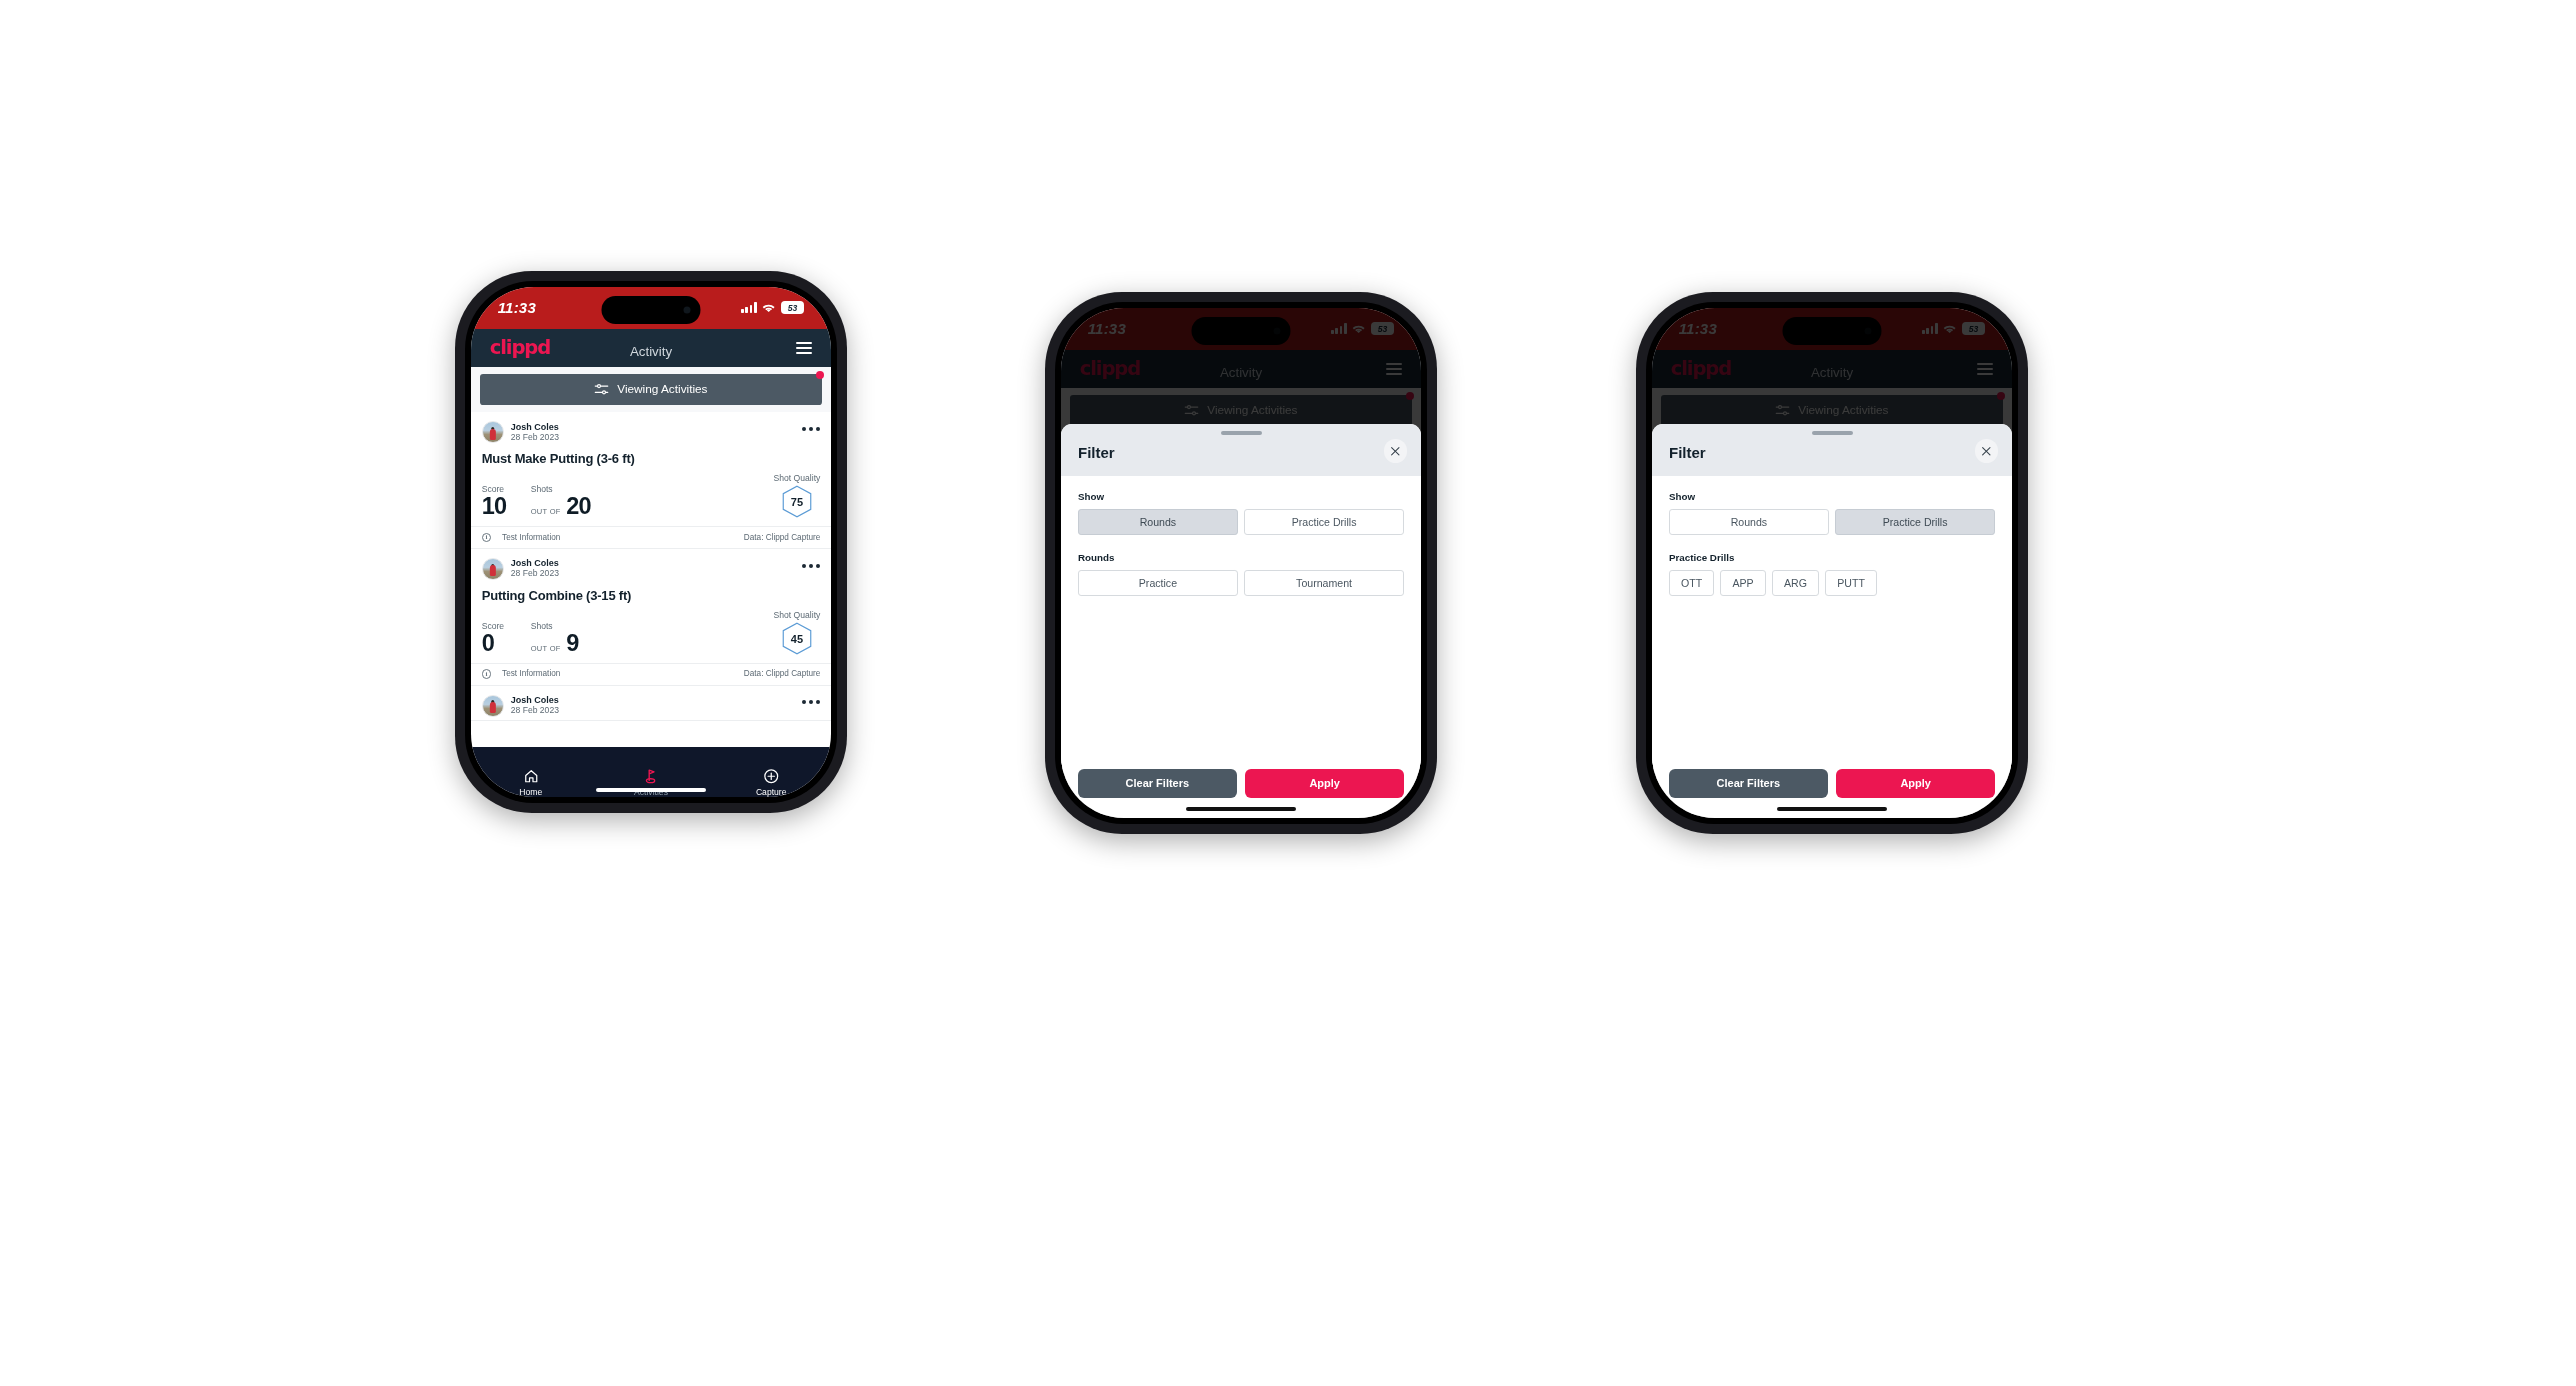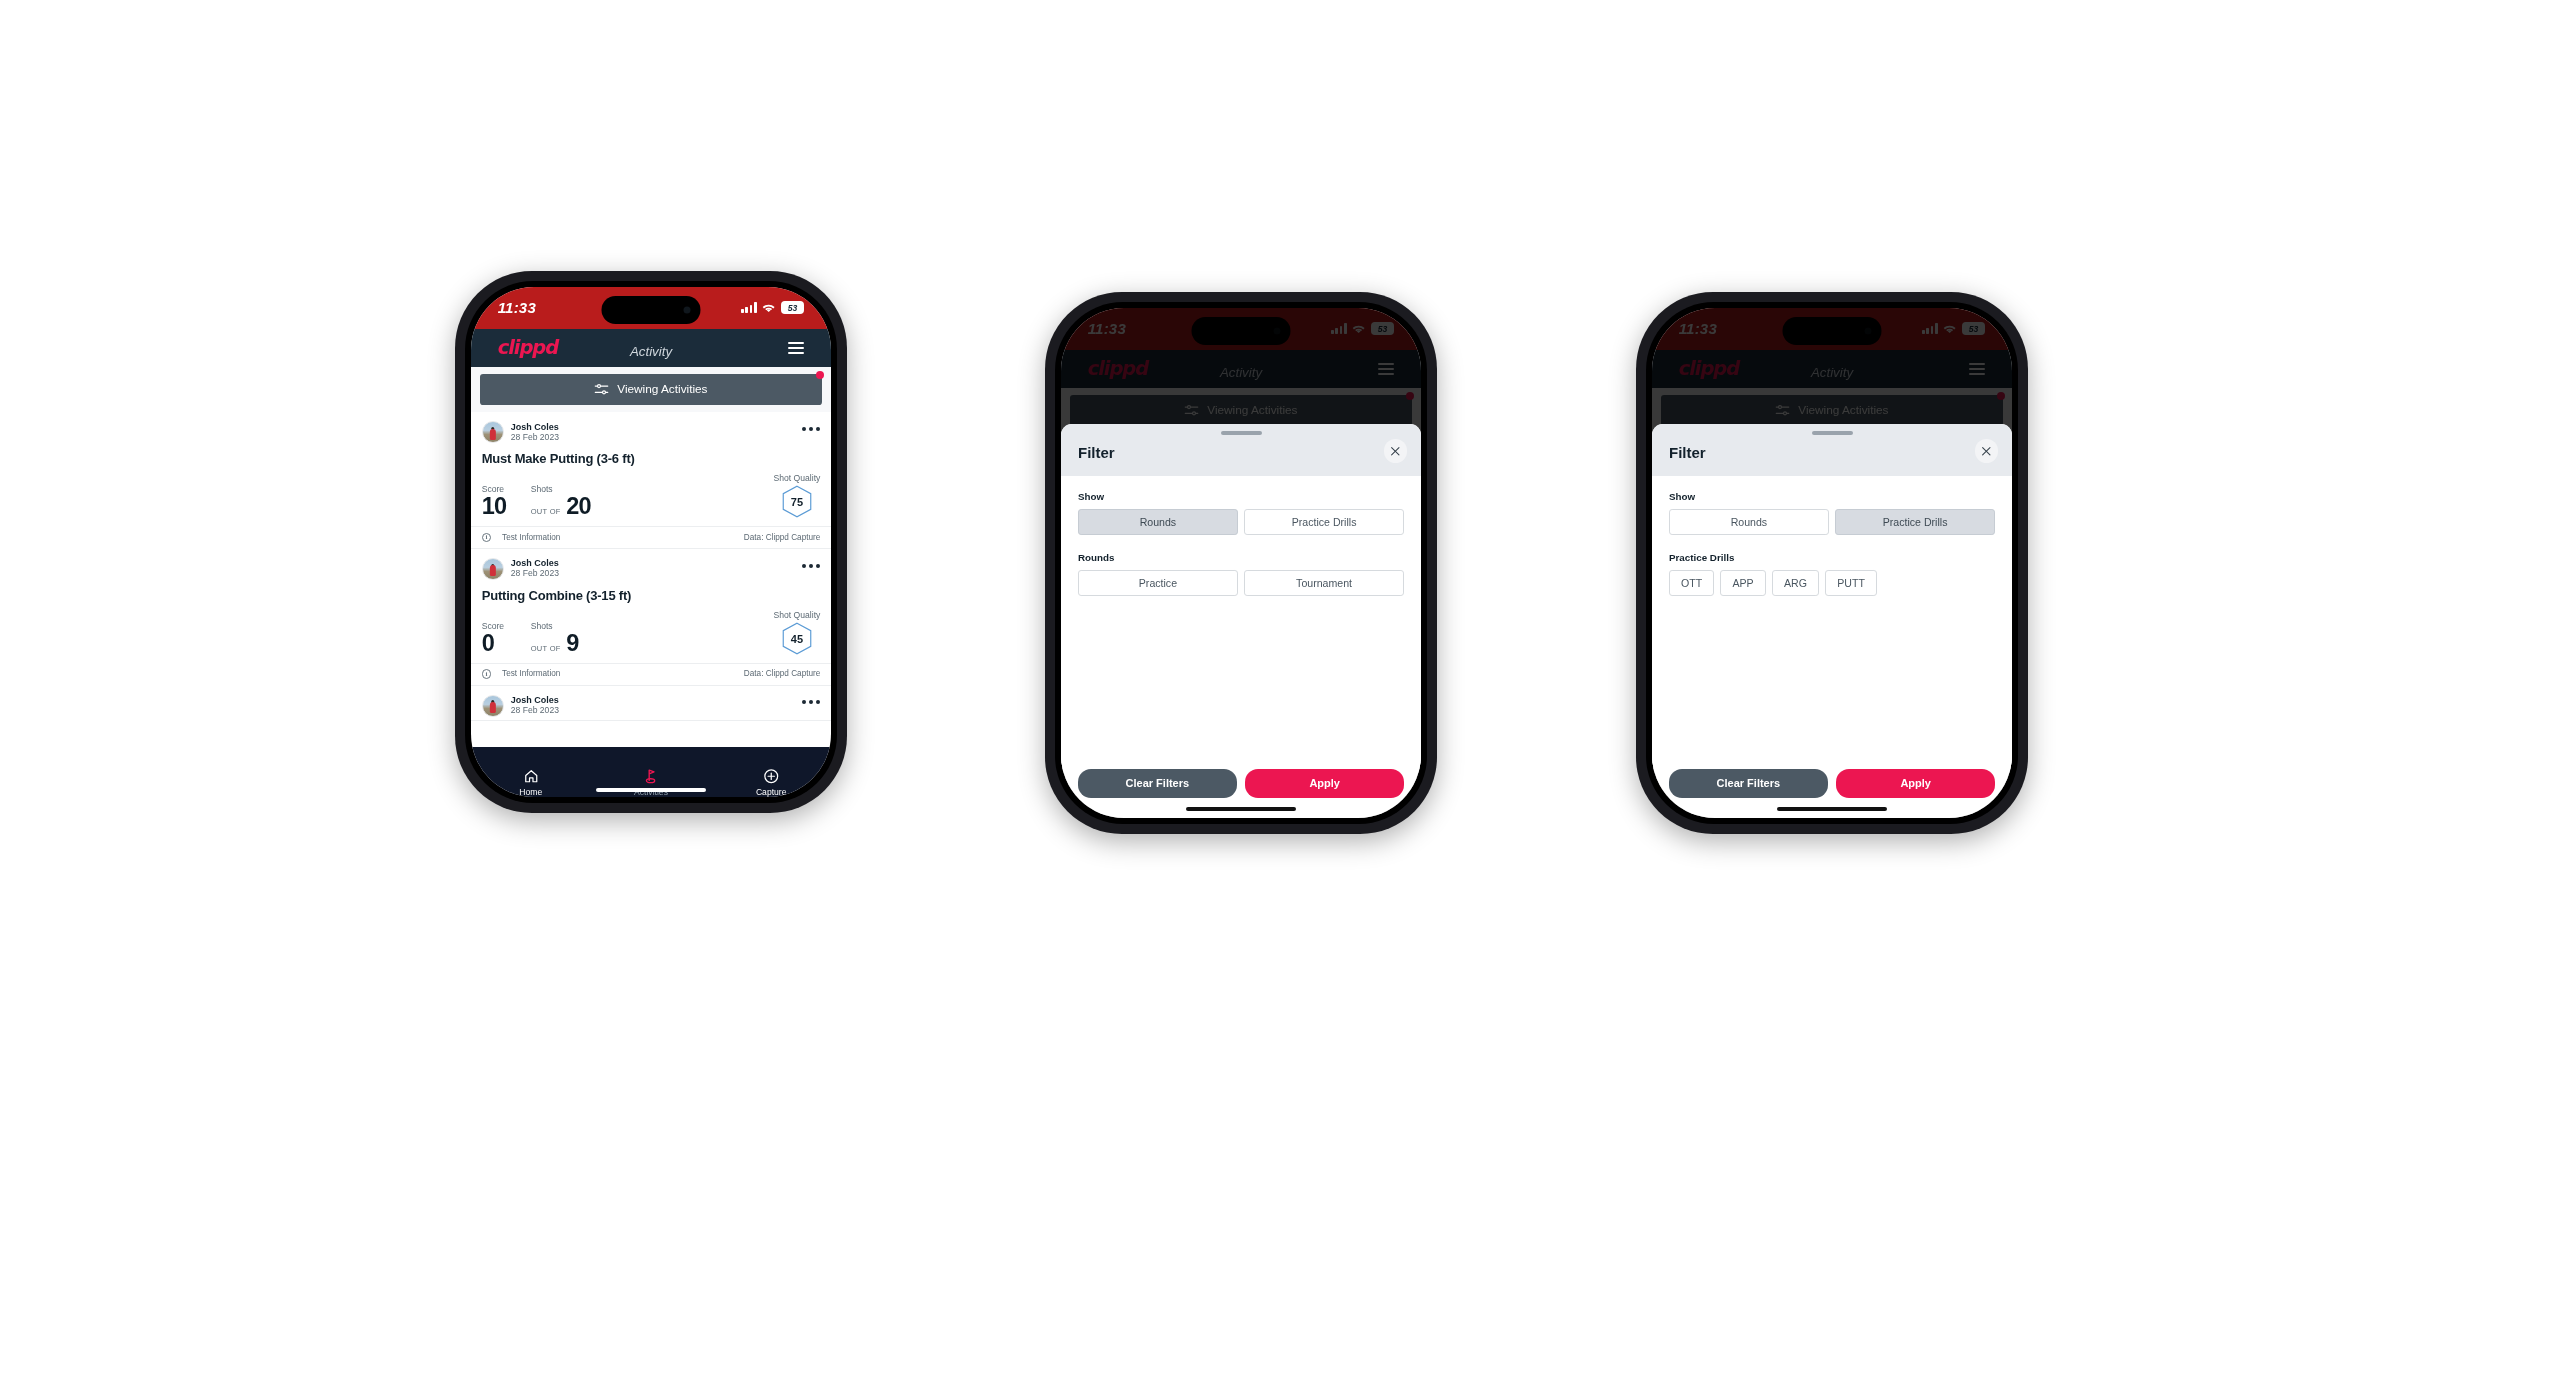--- a/index.html
+++ b/index.html
@@ -70,23 +70,22 @@
   .batt {
     min-width: 23.5px; height: 12.6px; border-radius: 3.9px; background: #fff;
     color: #1b2c3a; font-size: 8.6px; font-weight: 700;
     display: flex; align-items: center; justify-content: center;
     padding: 0 3.1px;
   }
 
   
   .appbar {
     height: 38px; background: #1b2c3a;
-    display: flex; align-items: center; padding: 0 27px;
+    display: flex; align-items: center; padding: 0 19px;
     position: relative;
-    font-style: italic;
   }
   .logo {
     font-size: 19.6px; font-weight: 700; color: #ec1651;
     letter-spacing: -1.1px; font-family: "DejaVu Sans", sans-serif;
   }
   .appbar-title {
     position: absolute; left: 50%; transform: translateX(-50%);
     color: #cfd6dc; font-size: 13.3px; font-weight: 400; margin-top: 8px;
   }
   .hamburger { margin-left: auto; display: flex; flex-direction: column; gap: 3.1px; }
@@ -218,21 +217,21 @@
     display: flex; align-items: center; justify-content: center;
     padding: 0 14px; white-space: nowrap;
   }
   .chip.sel { background: #d7dbe1; border-color: #c6ccd3; color: #3e4a54; }
   .chip.wide { flex: 1; }
   .chip.sm { padding: 0 11px; }
   .sheet-foot {
     display: flex; gap: 8.6px; padding: 0 17.3px 0 17.3px; margin-bottom: 20.4px;
   }
   .btn {
-    flex: 1; height: 29px; border-radius: 13px;
+    flex: 1; height: 29px; border-radius: 6px;
     display: flex; align-items: center; justify-content: center;
     font-size: 11px; font-weight: 700; color: #fff;
   }
   .btn.clear { background: #4c5964; }
   .btn.apply { background: #ec1651; }
   .home-bar-dark {
     position: absolute; left: 50%; transform: translateX(-50%);
     bottom: 7.8px; width: 110px; height: 3.9px; border-radius: 2.4px; background: #111;
   }
   .scrim-feed { filter: brightness(.48); }

